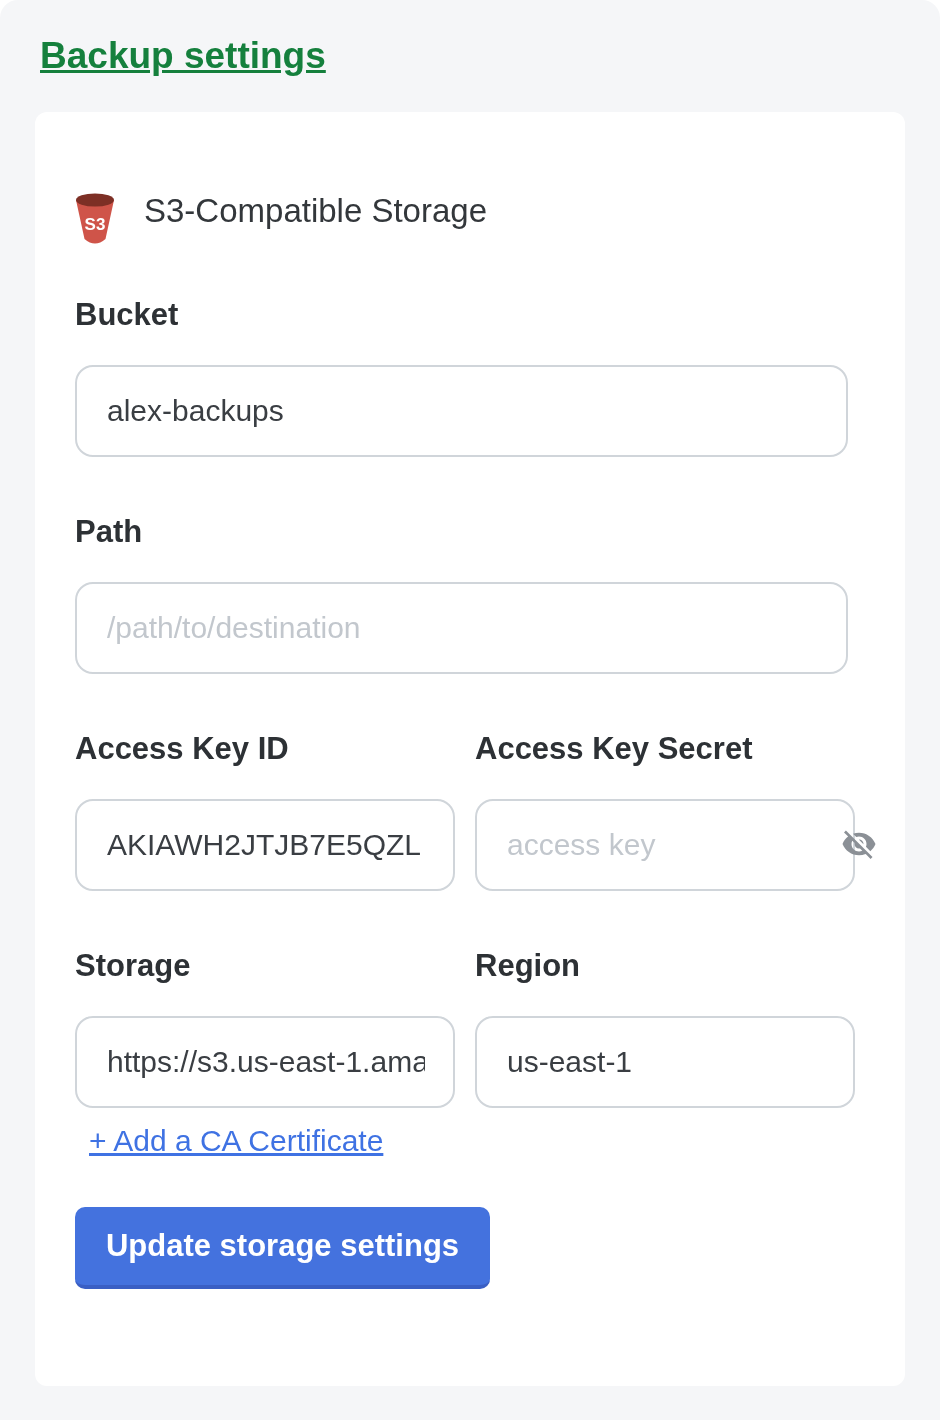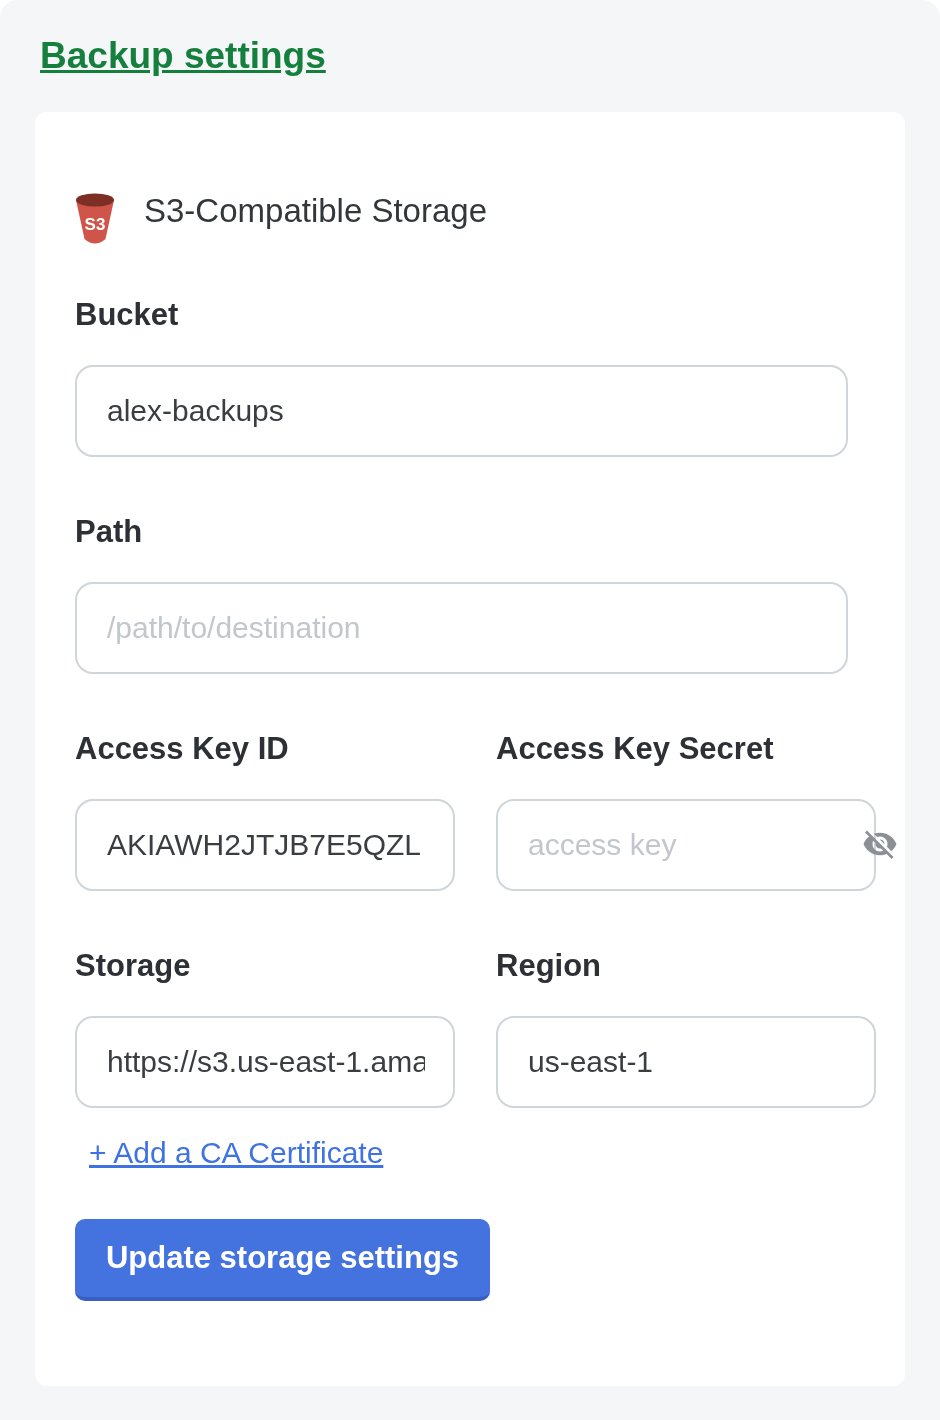--- a/index.html
+++ b/index.html
@@ -68,40 +68,40 @@
     font-size:30px;
     color:#3a3e43;
     padding:0 28px 0 30px;
     outline:none;
   }
   .text-input::placeholder { color:#c2c7cd; }
 
   .grid-2 {
     display:grid;
     grid-template-columns:380px 380px;
-    column-gap:41px;
+    column-gap:20px;
   }
   .grid-2 .text-input { width:380px; }
 
   .input-wrap { position:relative; width:426px; margin-top:31px; }
   .input-wrap .text-input { margin-top:0; width:380px; padding-right:86px; }
 
   .eye-btn {
     position:absolute;
     right:22px; top:50%;
     transform:translateY(-50%);
     width:40px; height:40px;
     border:none; background:transparent;
     cursor:pointer;
     display:flex; align-items:center; justify-content:center;
   }
 
   .ca-link {
     display:inline-block;
-    margin:28px 0 0 14px;
+    margin:16px 0 0 14px;
     font-size:30px;
     color:#3f72e3;
     text-decoration:underline;
     cursor:pointer;
   }
 
   .submit-btn {
     display:block;
     margin-top:49px;
     width:415px;

